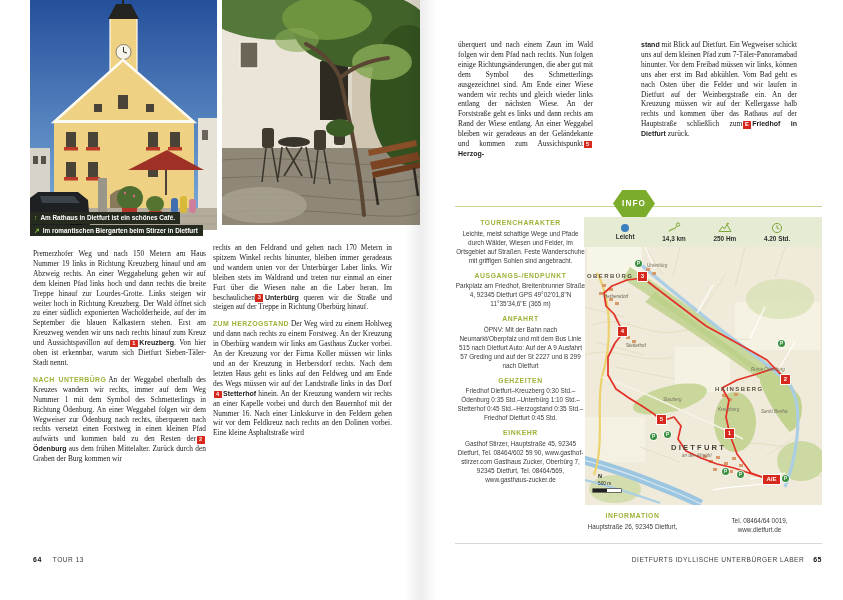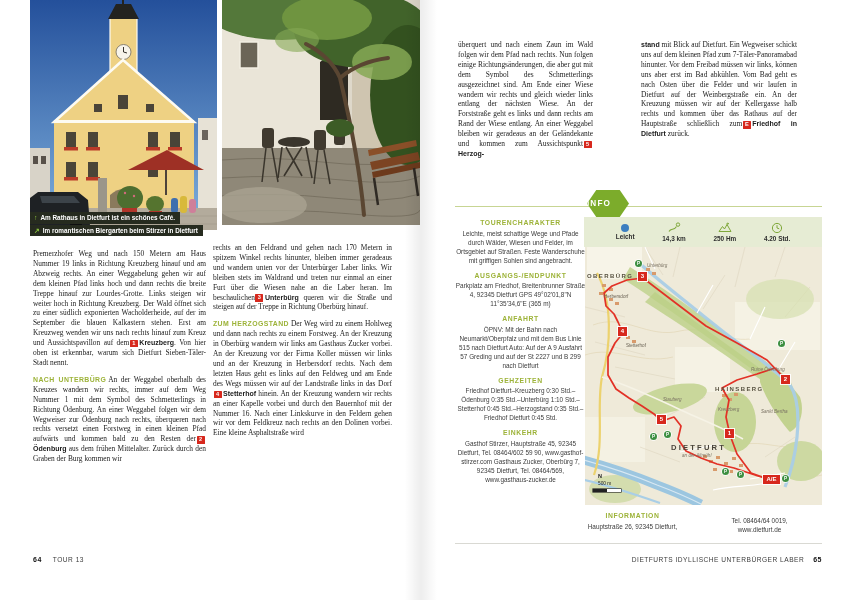--- a/index.html
+++ b/index.html
@@ -32,23 +32,23 @@
   
   .pfooter{font-size:6.6px;letter-spacing:.5px;color:#3b3b3b;}
   .pfooter b{color:#111;}
   .pfooter-left{left:33px;top:556px;}
   .pfooter-left b{margin-right:11px;font-size:7px;}
   .pfooter-right{left:455px;top:556px;width:367px;text-align:right;}
   .pfooter-right b{margin-left:9px;font-size:7px;}
   .footrule{left:455px;top:543px;width:367px;height:1px;background:#d9d9d3;}
   
   .inforule{left:455px;top:206px;width:367px;height:1px;background:#c7d593;}
-  .infobadge{left:587px;top:190px;width:42px;height:27px;background:#7cac2b;
+  .infobadge{left:613px;top:190px;width:42px;height:27px;background:#7cac2b;
     clip-path:polygon(22% 0,78% 0,100% 50%,78% 100%,22% 100%,0 50%);
-    color:#fff;font:bold 8.2px/27px "Liberation Sans",sans-serif;text-align:left;
+    color:#fff;font:bold 8.2px/27px "Liberation Sans",sans-serif;text-align:center;
     letter-spacing:1.1px;}
   .statsbar{left:584px;top:217px;width:238px;height:30px;background:#e6ecd4;
     display:flex;align-items:center;justify-content:space-evenly;padding:0 4px;
     box-sizing:border-box;}
   .stat{display:flex;flex-direction:column;align-items:center;gap:1.5px;}
   .stat-label{font:bold 6.4px "Liberation Sans",sans-serif;color:#2e2e2e;}
   .dot{width:8px;height:8px;border-radius:50%;background:#3c7fc0;}
   .infocol{left:455px;top:212px;width:131px;text-align:center;}
   .sec-title{color:#9db339;font:bold 6.8px "Liberation Sans",sans-serif;
     letter-spacing:.6px;margin:7px 0 2.5px;}

